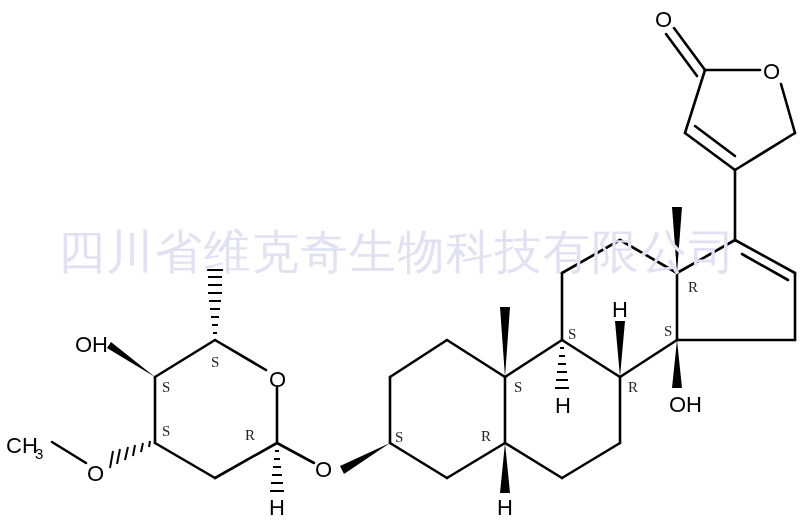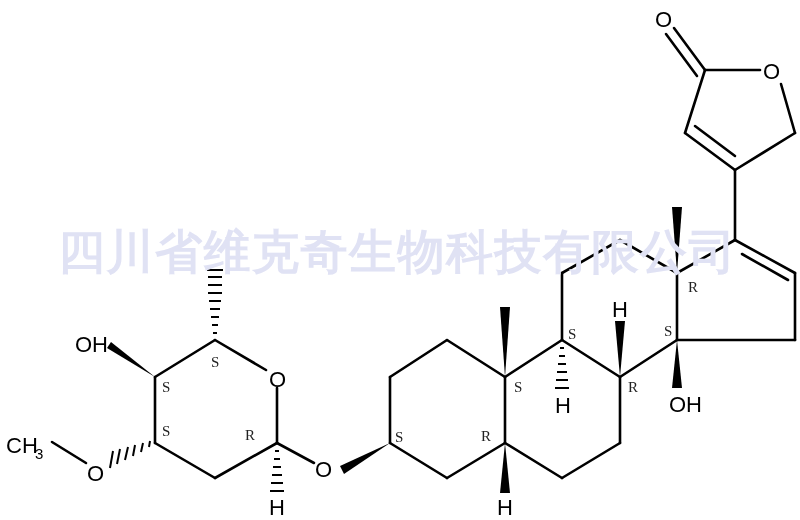--- a/index.html
+++ b/index.html
@@ -1,21 +1,21 @@
 <!DOCTYPE html>
 <html><head>
 <meta charset="utf-8">
 <style>
   html, body { margin: 0; padding: 0; background: #ffffff; }
   body { width: 800px; height: 520px; position: relative; overflow: hidden; font-family: "Liberation Sans", sans-serif; }
   #canvas { position: absolute; left: 0; top: 0; width: 800px; height: 520px; }
   .watermark {
     position: absolute; left: 58px; top: 222px; width: 690px; height: 60px;
     font-family: "DejaVu Serif", serif; font-size: 47px; line-height: 60px;
-    color: #e0e2f4; letter-spacing: 1.5px; white-space: nowrap; z-index: 2; pointer-events: none; font-weight: bold;
+    color: #e0e2f4; letter-spacing: 1.5px; white-space: nowrap; z-index: 2; pointer-events: none;
   }
   svg text { font-family: "Liberation Sans", sans-serif; }
   svg .stereo { font-family: "Liberation Serif", serif; font-size: 15px; }
   svg .atom { font-size: 22px; }
   svg .sub { font-size: 15px; }
 </style>
 </head>
 <body>
 
 <div id="canvas">

